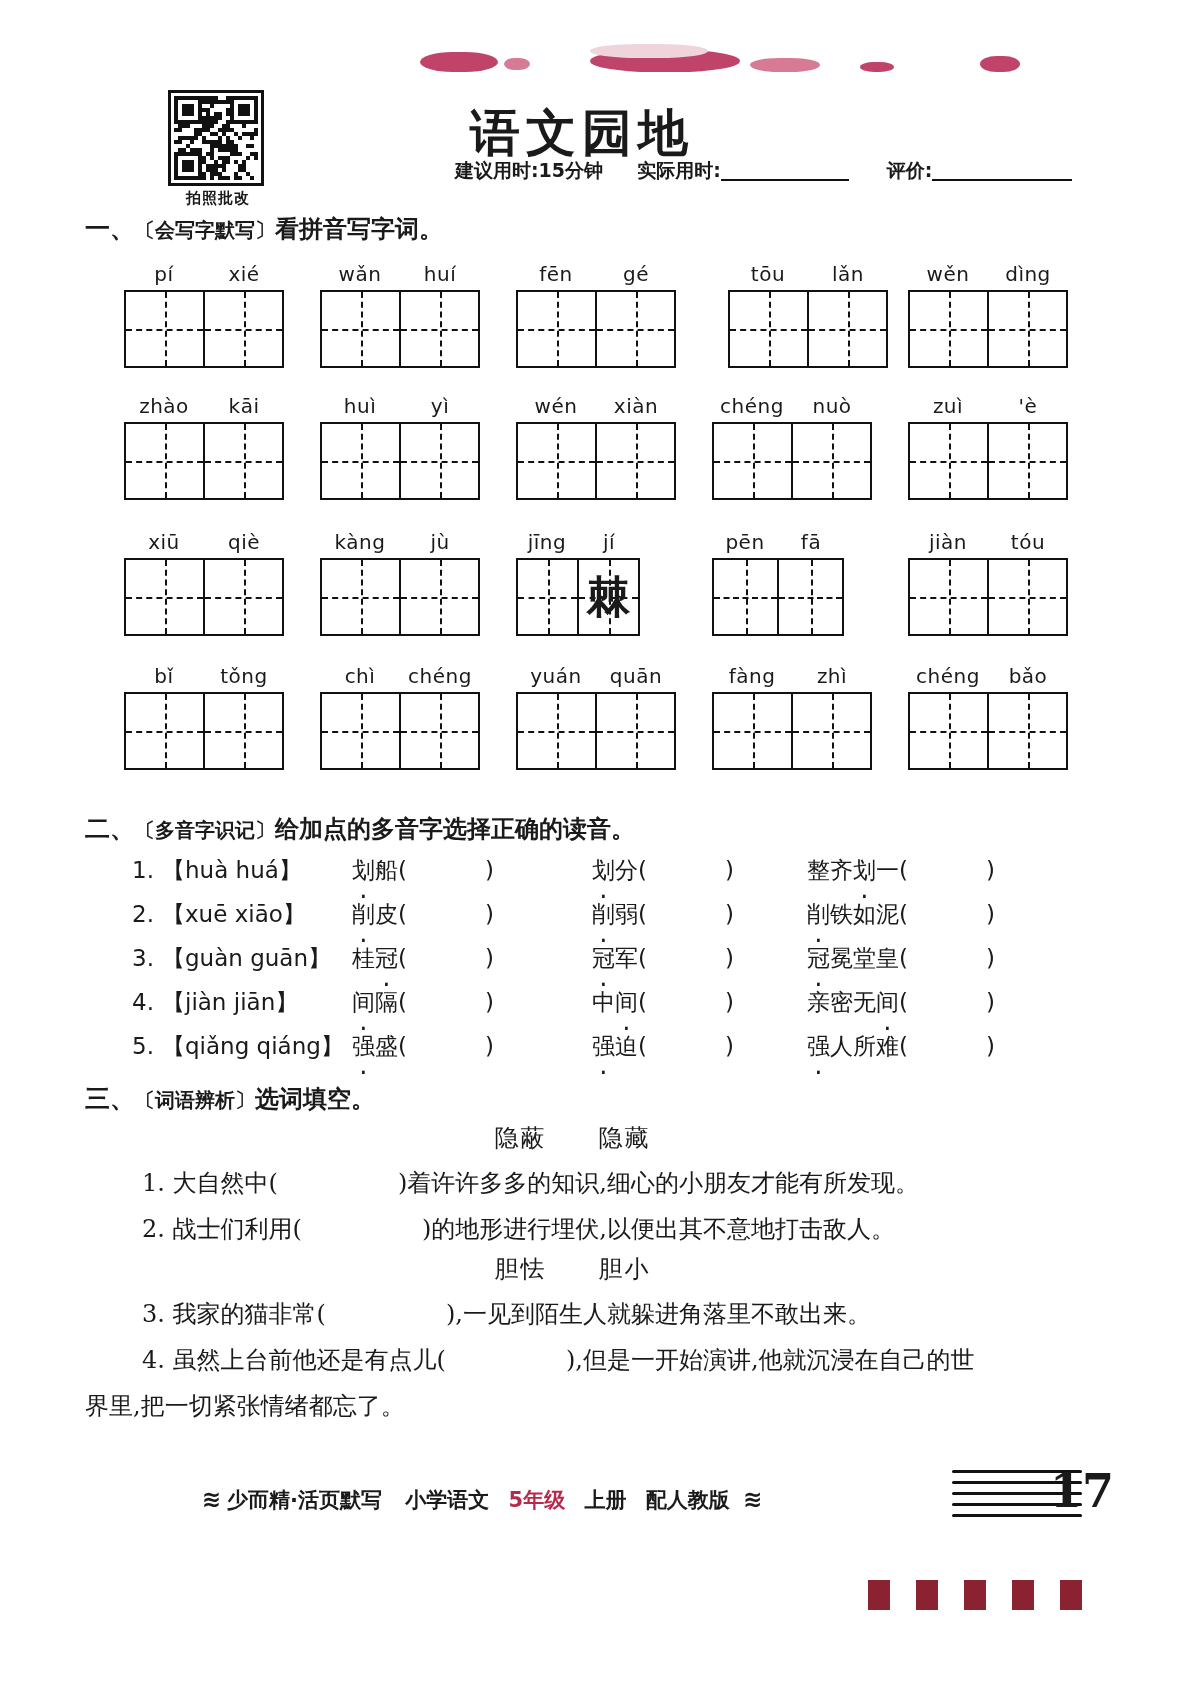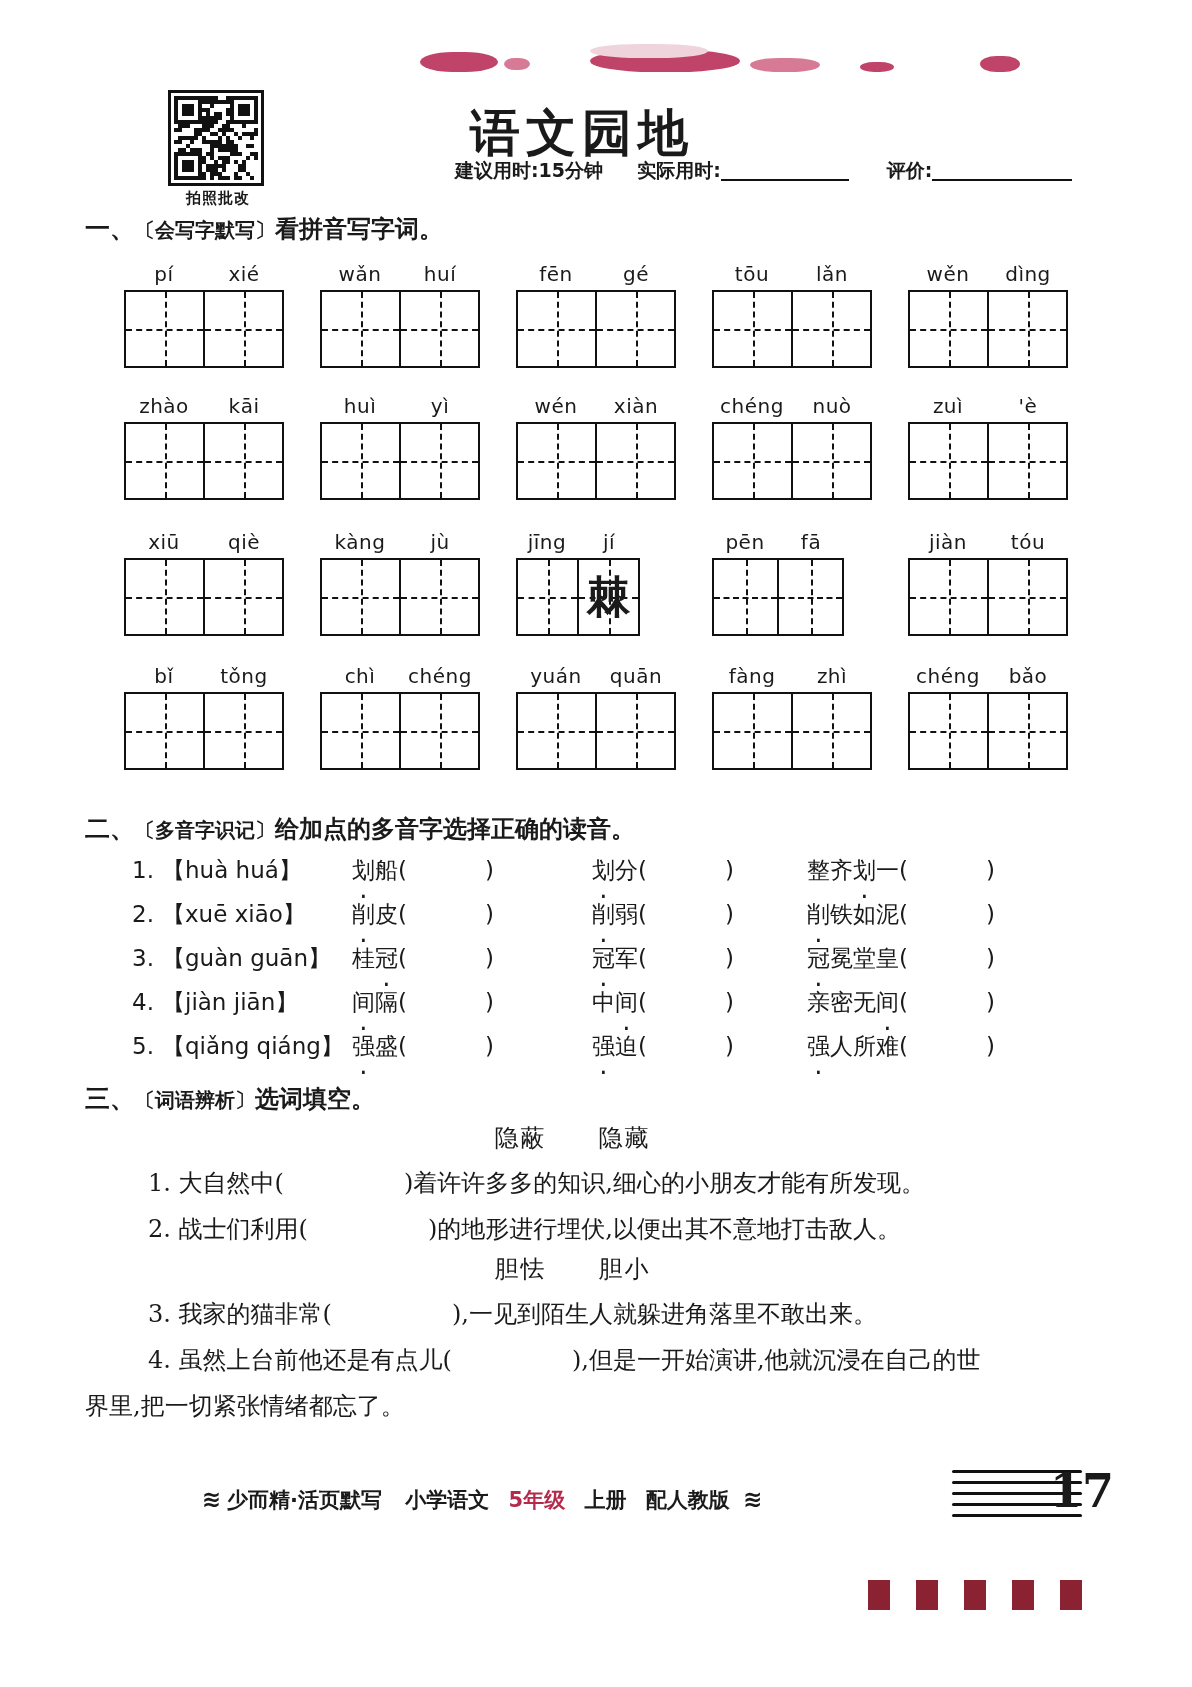--- a/index.html
+++ b/index.html
@@ -64,21 +64,21 @@
   .dot { position:relative; }
   .dot::after { content:"·"; position:absolute; left:50%; transform:translateX(-50%);
                 bottom:-17px; font-size:26px; line-height:6px; }
   .paren { letter-spacing:0; }
   .gap { display:inline-block; width:78px; }
 
   
   .wc-opts { position:absolute; width:1145px; text-align:center; font-size:24px;
              font-weight:normal; letter-spacing:2px; }
   .wc-opts span { margin:0 26px; }
-  .q { position:absolute; left:148px; font-size:24px; white-space:nowrap;
+  .q { position:absolute; left:142px; font-size:24px; white-space:nowrap;
        font-family:"DejaVu Serif","Liberation Serif",serif; }
   .q.cont { left:85px; }
   .qgap { display:inline-block; width:120px; }
 
   
   .footer { position:absolute; left:0; top:1486px; width:964px; text-align:center;
             font-size:21px; font-weight:bold; }
   .footer .wave { font-size:23px; margin:0 6px; }
   .footer .grade { color:#b5294b; }
   .pageno { position:absolute; right:78px; top:1464px; font-size:46px; font-weight:bold;
@@ -590,21 +590,21 @@
         <div class="cellgroup" style="left: 392px; width: 172px;">
           <div class="py">
             <span>fēn</span>
             <span>gé</span>
           </div>
           <div class="boxes">
             <div class="tzg"></div>
             <div class="tzg"></div>
           </div>
         </div>
-        <div class="cellgroup" style="left: 588px; width: 172px;">
+        <div class="cellgroup" style="left: 604px; width: 172px;">
           <div class="py">
             <span>tōu</span>
             <span>lǎn</span>
           </div>
           <div class="boxes">
             <div class="tzg"></div>
             <div class="tzg"></div>
           </div>
         </div>
         <div class="cellgroup" style="left: 784px; width: 172px;">

